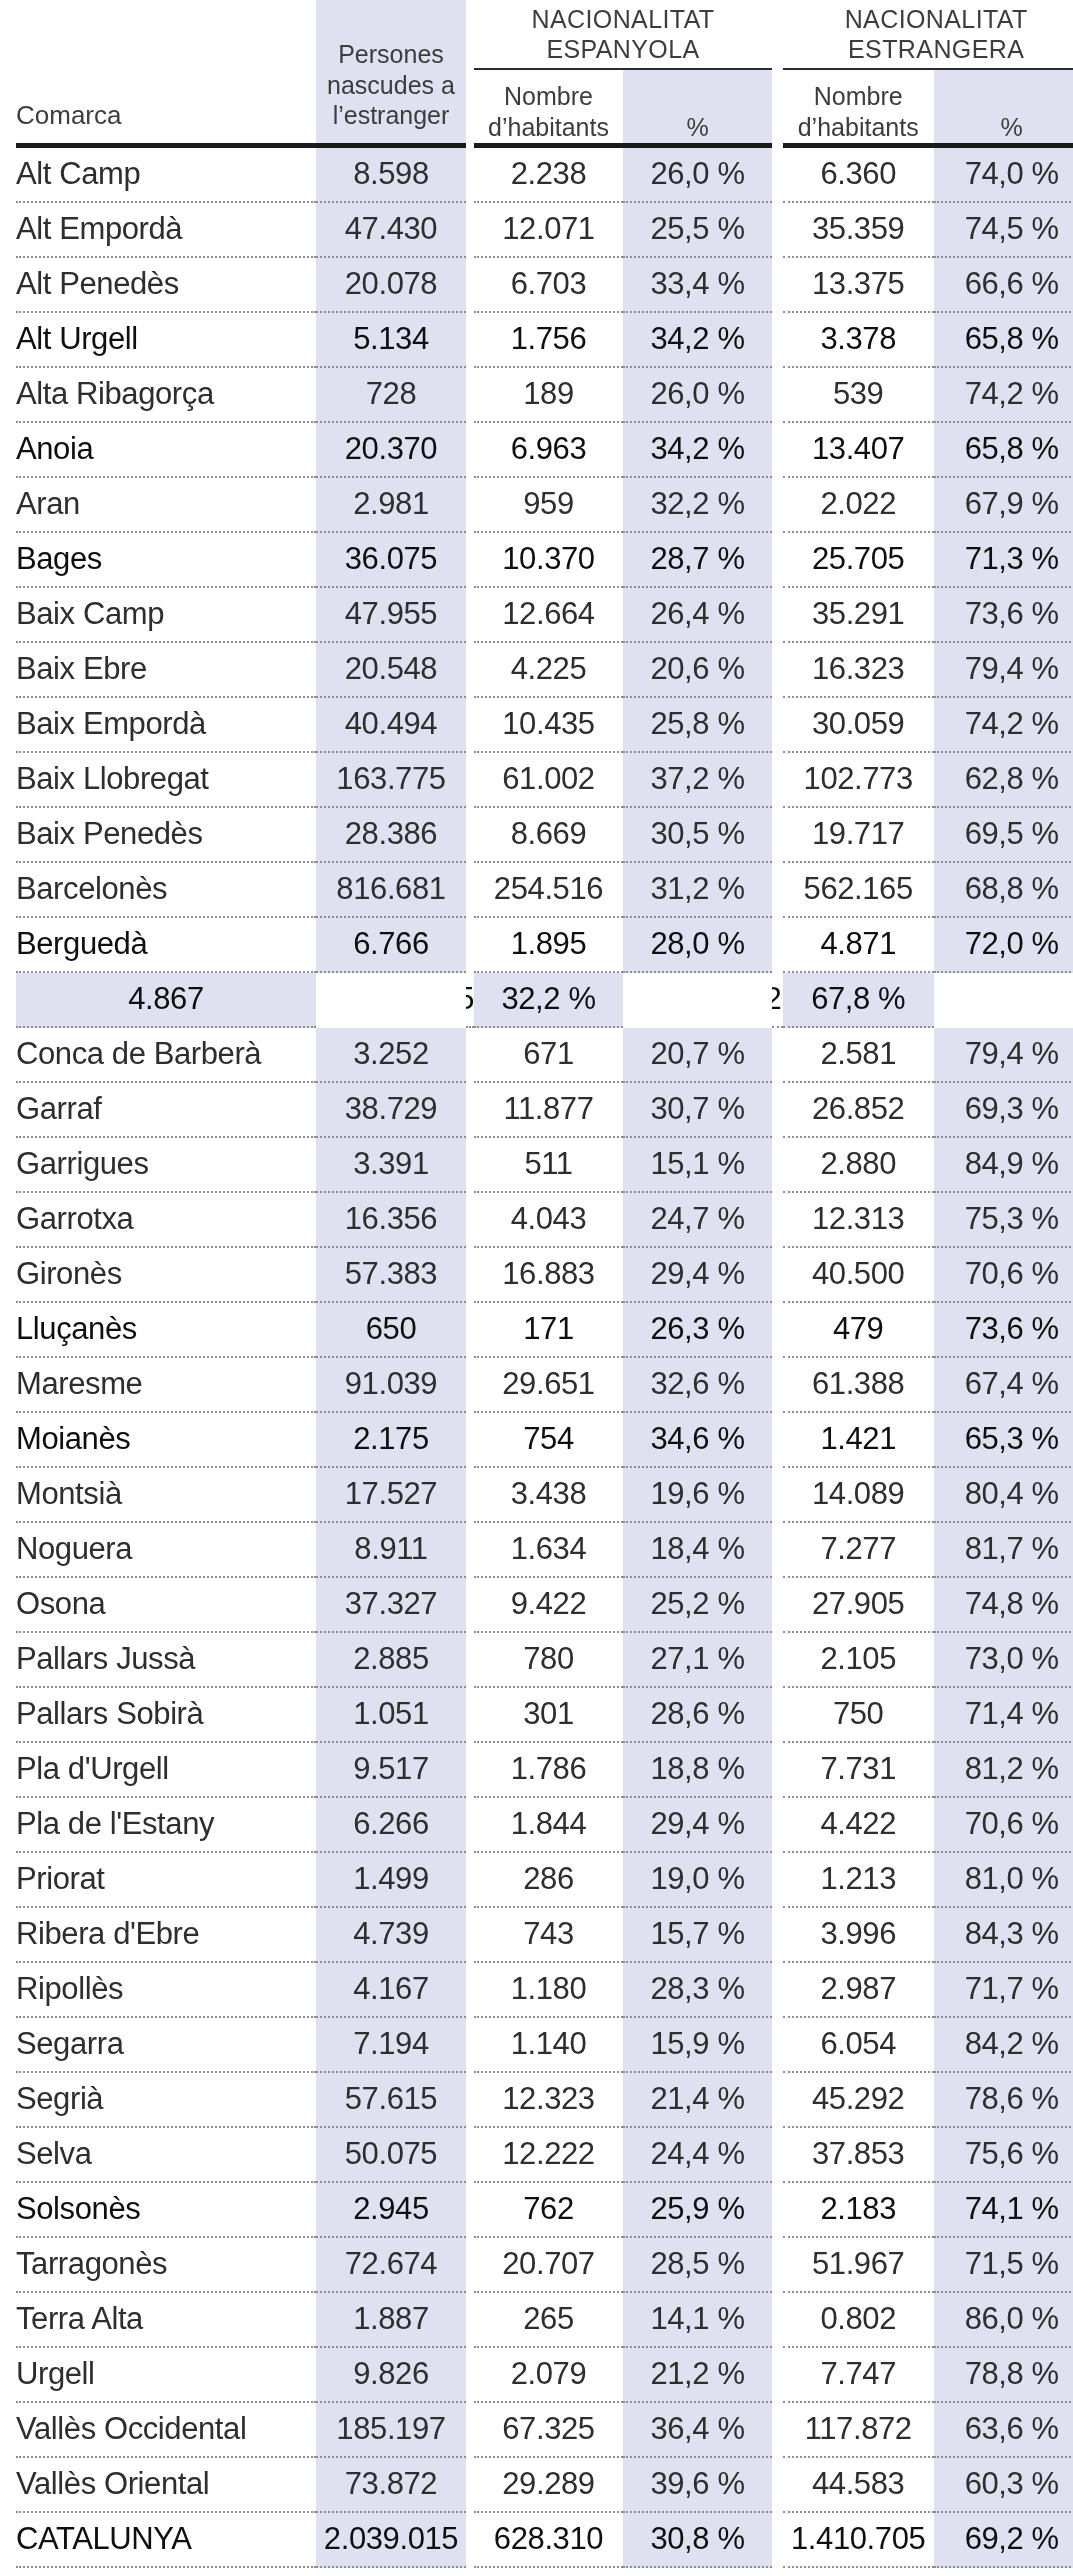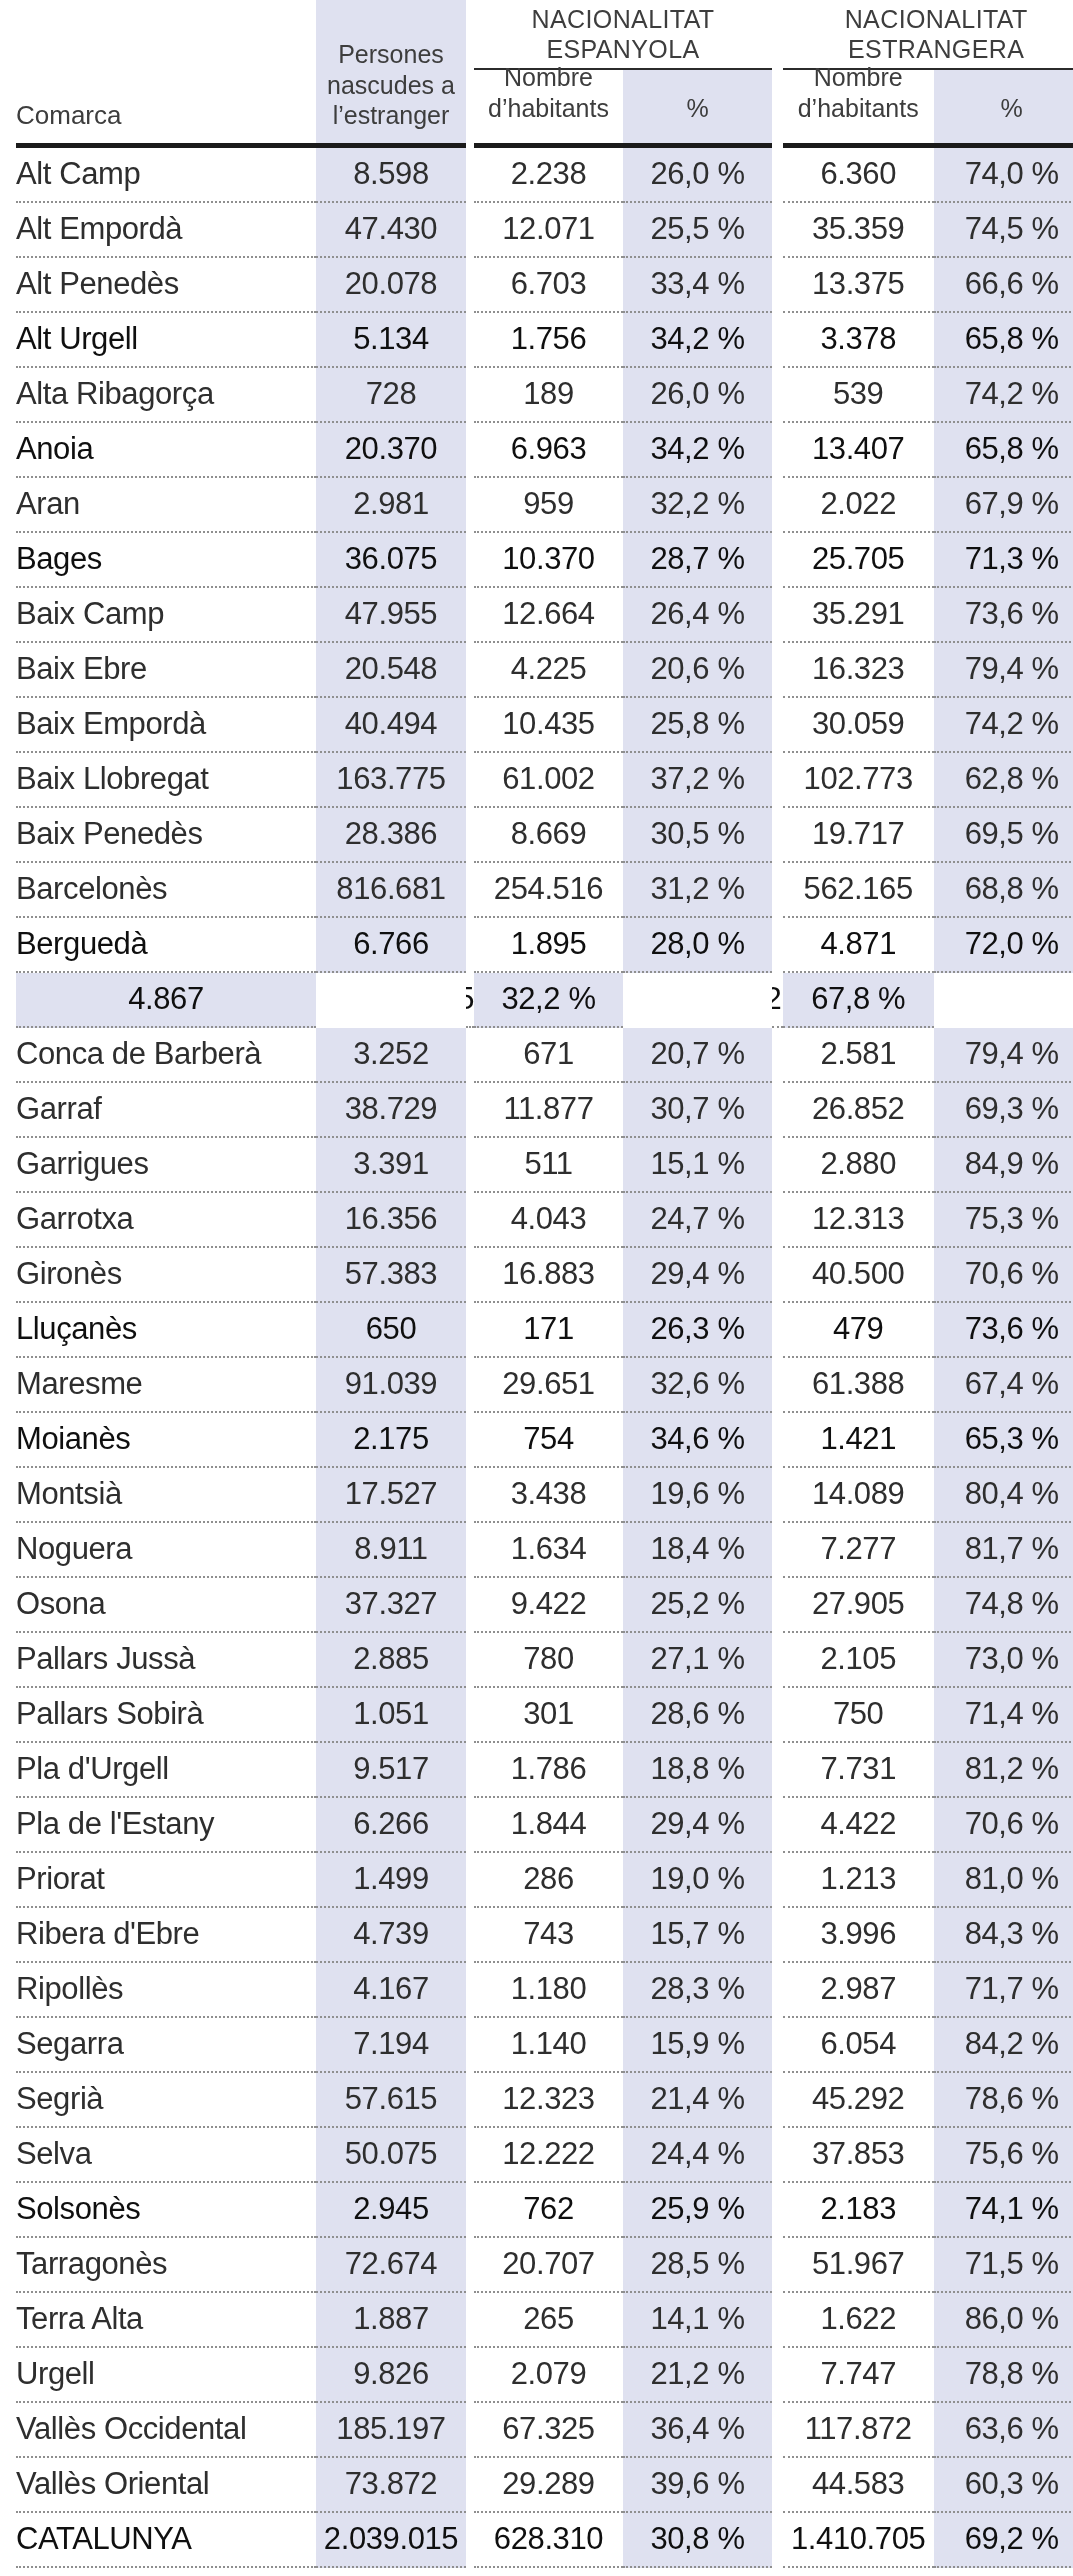--- a/index.html
+++ b/index.html
@@ -65,21 +65,21 @@
   }
   .h-sub {
     grid-row: 2;
     align-items: flex-end;
     justify-content: center;
     text-align: center;
     font-size: 25px;
     line-height: 1.22;
     color: var(--header-text);
     white-space: pre-line;
-    padding-bottom: 20px;
+    padding-bottom: 1px;
   }
   .h-nombre-esp { grid-column: 4; }
   .h-pct-esp { grid-column: 5; background: var(--band); }
   .h-nombre-estr { grid-column: 7; }
   .h-pct-estr { grid-column: 8; background: var(--band); }
   .bar { grid-row: 3; background: var(--rule-thick); }
   .bar-1 { grid-column: 1 / 3; }
   .bar-2 { grid-column: 4 / 6; }
   .bar-3 { grid-column: 7 / 9; }
 
@@ -554,21 +554,21 @@
     <div class="cell num band-bg">71,5 %</div>
   </div>
 
   <div class="grid-row row">
     <div class="cell comarca">Terra Alta</div>
     <div class="cell num band-bg">1.887</div>
     <div class="gutter"></div>
     <div class="cell num">265</div>
     <div class="cell num band-bg">14,1 %</div>
     <div class="gutter"></div>
-    <div class="cell num">1.622</div>
+    <div class="cell num">0.802</div>
     <div class="cell num band-bg">86,0 %</div>
   </div>
 
   <div class="grid-row row">
     <div class="cell comarca">Urgell</div>
     <div class="cell num band-bg">9.826</div>
     <div class="gutter"></div>
     <div class="cell num">2.079</div>
     <div class="cell num band-bg">21,2 %</div>
     <div class="gutter"></div>

